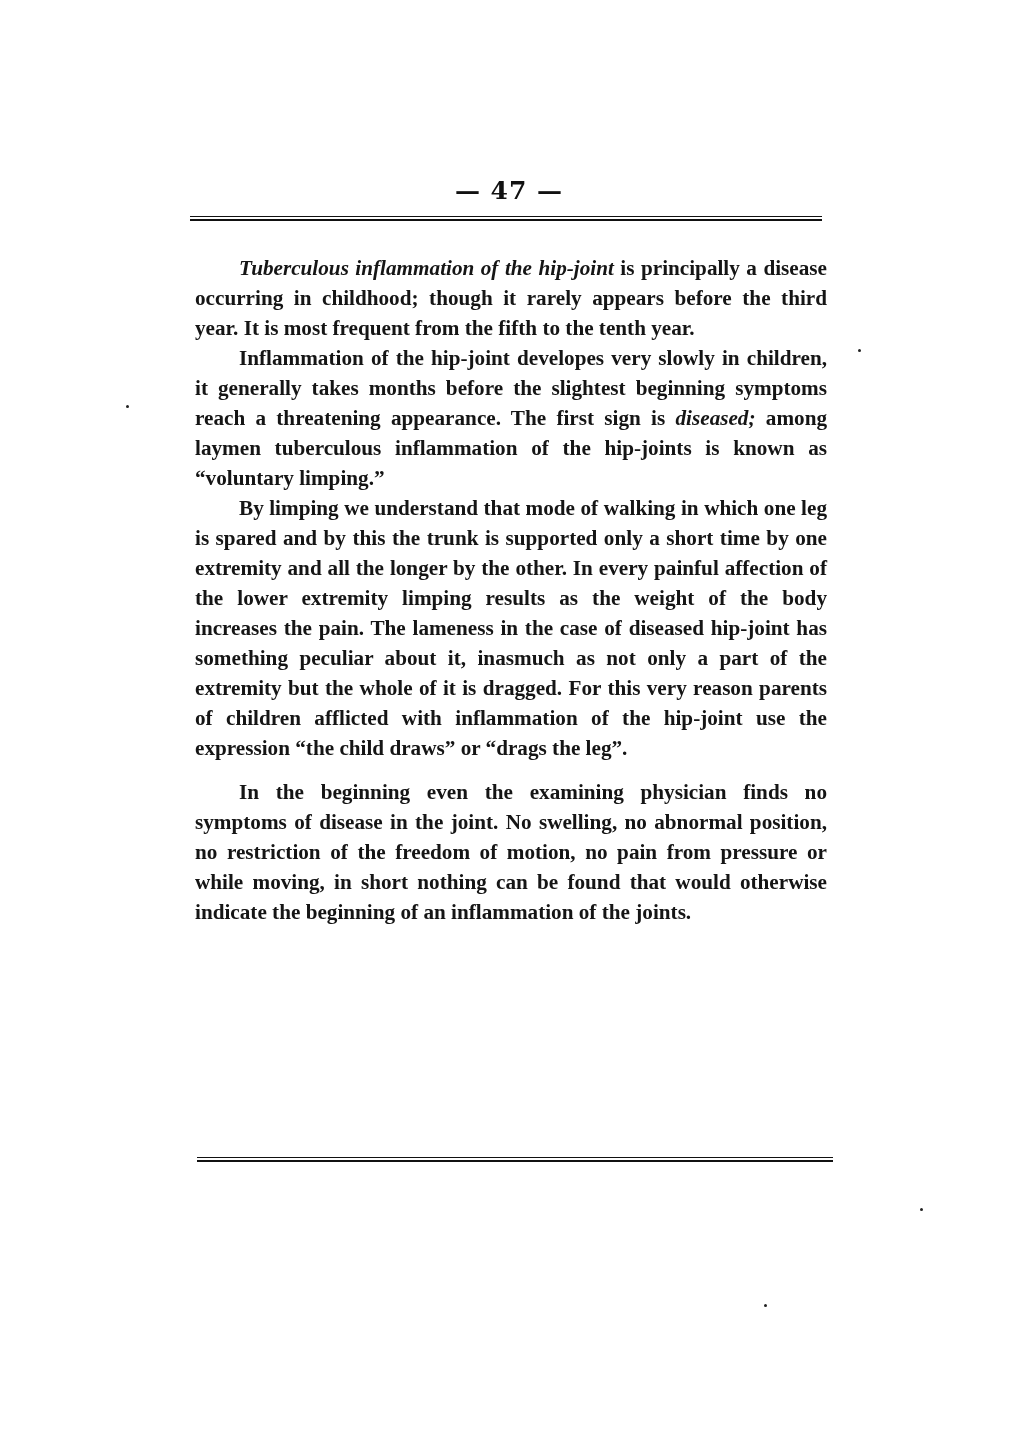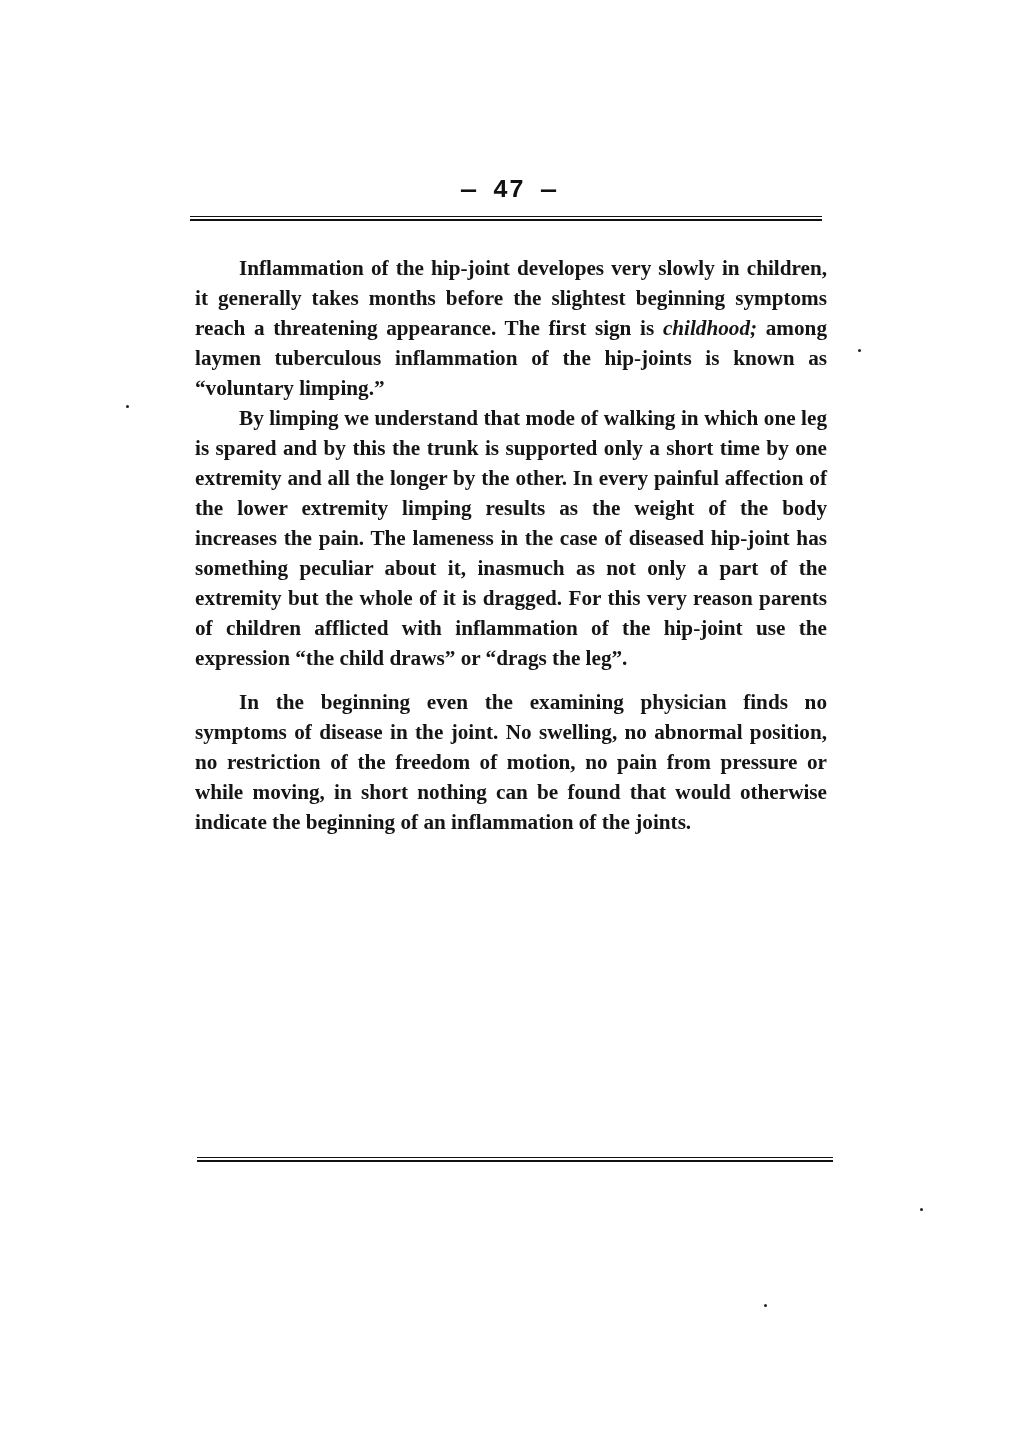--- a/index.html
+++ b/index.html
@@ -17,21 +17,20 @@
     }
     .page-number {
       position: absolute;
       top: 176px;
       left: 0;
       width: 1018px;
       text-align: center;
       font-size: 25px;
       font-weight: bold;
       letter-spacing: 1px;
-      font-family: Liberation Mono, monospace;
     }
     .rule {
       position: absolute;
       left: 190px;
       width: 632px;
     }
     .rule .line-thin {
       height: 1px;
       background: #111;
     }
@@ -74,21 +73,22 @@
 <body>
 
 <div class="page-number">— 47 —</div>
 
 <div class="rule rule-top">
   <div class="line-thin"></div>
   <div class="line-thick"></div>
 </div>
 
 <div class="text-block">
-  <p><span>Inflammation of the hip-joint developes very slowly in children, it generally takes months before the slightest beginning symptoms reach a threatening appearance.  The first sign is </span><span class="it">childhood;</span><span> among laymen tuberculous inflammation of the hip-joints is known as “voluntary limping.”</span></p>
+  <p><span class="it">Tuberculous inflammation of the hip-joint</span><span> is principally a disease occurring in childhood; though it rarely appears before the third year.  It is most frequent from the fifth to the tenth year.</span></p>
+  <p><span>Inflammation of the hip-joint developes very slowly in children, it generally takes months before the slightest beginning symptoms reach a threatening appearance.  The first sign is </span><span class="it">diseased;</span><span> among laymen tuberculous inflammation of the hip-joints is known as “voluntary limping.”</span></p>
   <p><span>By limping we understand that mode of walking in which one leg is spared and by this the trunk is supported only a short time by one extremity and all the longer by the other.  In every painful affection of the lower extremity limping results as the weight of the body increases the pain.  The lameness in the case of diseased hip-joint has something peculiar about it, inasmuch as not only a part of the extremity but the whole of it is dragged.  For this very reason parents of children afflicted with inflammation of the hip-joint use the expression “the child draws” or “drags the leg”.</span></p>
   <p class="gap"><span>In the beginning even the examining physician finds no symptoms of disease in the joint.  No swelling, no abnormal position, no restriction of the freedom of motion, no pain from pressure or while moving, in short nothing can be found that would otherwise indicate the beginning of an inflammation of the joints.</span></p>
 </div>
 
 <div class="rule rule-bottom">
   <div class="line-thin"></div>
   <div class="line-thick"></div>
 </div>
 
 <div class="speck" style="top:349px; left:858px;"></div>

